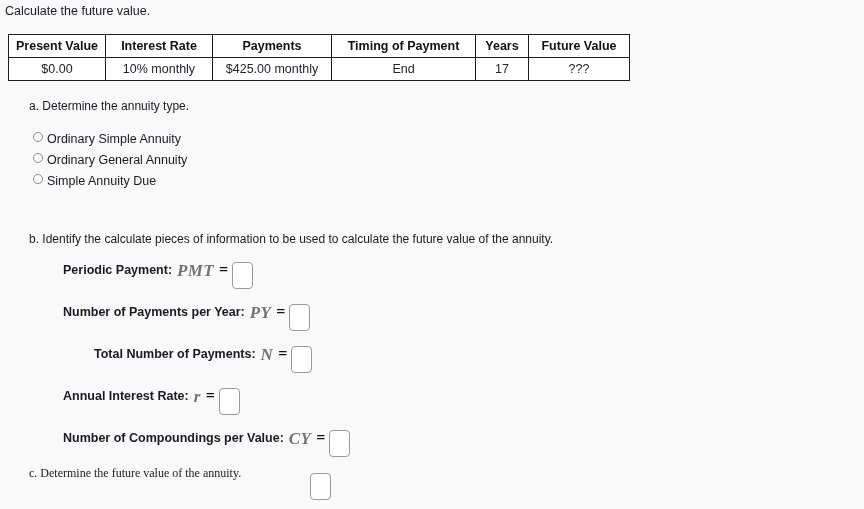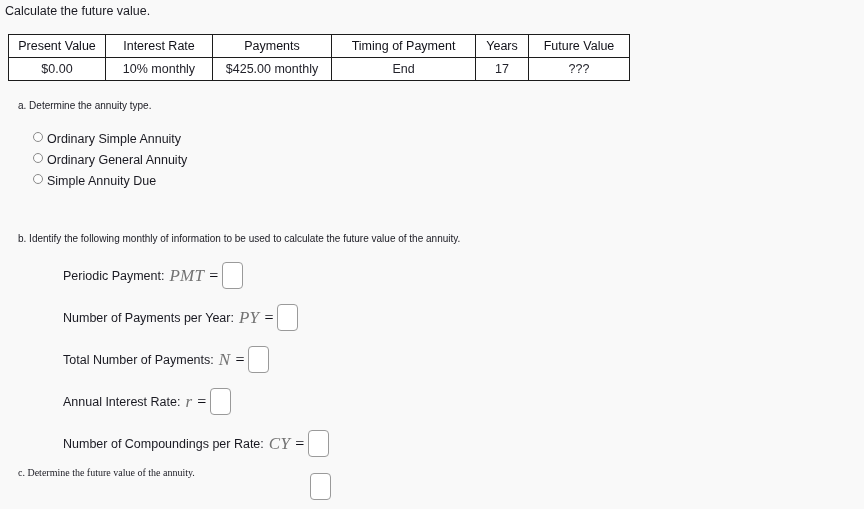--- a/index.html
+++ b/index.html
@@ -43,41 +43,42 @@
   table.data-table td {
     border: 1px solid #1c1c1c;
     text-align: center;
     font-size: 12.5px;
     line-height: 14px;
     padding: 3px 6px;
     height: 16px;
     white-space: nowrap;
   }
   table.data-table th {
-    font-weight: normal;
+    font-weight: bold;
     color: #111118;
     margin-left: 17px;
   }
   table.data-table td {
     font-weight: normal;
     color: #23232b;
   }
   .col-pv    { width: 84px; }
   .col-ir    { width: 94px; }
   .col-pm    { width: 106px; }
   .col-tp    { width: 131px; }
   .col-yr    { width: 40px; }
   .col-fv    { width: 88px; }
 
   
   .part {
     position: absolute;
-    font-size: 10px;
-    line-height: 16px;
-    white-space: nowrap;
+    font-size: 12px;
+    line-height: 16px;
+    white-space: nowrap;
+    margin-left: 11px;
   }
   .part-a { left: 18px; top: 98px; }
   .part-b { left: 18px; top: 231px; }
   .part-c { left: 18px; top: 465px; font-family: Liberation Serif, serif; }
 
   
   .radio-group {
     position: absolute;
     left: 33px;
     top: 132px;
@@ -102,22 +103,23 @@
     line-height: 15px;
     color: #1a1a22;
     white-space: nowrap;
   }
 
   
   .field-row {
     position: absolute;
     left: 63px;
     display: flex;
-    align-items: center;
-    white-space: nowrap;
+    align-items: flex-start;
+    white-space: nowrap;
+    font-weight: bold;
   }
   .field-label {
     font-size: 12.5px;
     line-height: 16px;
     color: #1a1a22;
   }
   .math-var {
     font-family: "Liberation Serif", serif;
     font-style: italic;
     font-size: 17px;
@@ -137,21 +139,21 @@
     width: 21px;
     height: 27px;
     border: 1px solid #9a9a9a;
     border-radius: 4px;
     background: #ffffff;
     box-sizing: border-box;
     flex: 0 0 auto;
   }
   .row-pmt { top: 262px; }
   .row-py  { top: 304px; }
-  .row-n   { top: 346px; }
+  .row-n   { top: 346px; margin-left: 31px; }
   .row-r   { top: 388px; }
   .row-cy  { top: 430px; }
 
   .part-c-box {
     position: absolute;
     left: 310px;
     top: 473px;
   }
 </style>
 </head>
@@ -194,21 +196,21 @@
   <label class="radio-row">
     <span class="radio-mark"></span>
     <span class="radio-label">Ordinary General Annuity</span>
   </label>
   <label class="radio-row">
     <span class="radio-mark"></span>
     <span class="radio-label">Simple Annuity Due</span>
   </label>
 </div>
 
-<div class="part part-b">b. Identify the following monthly of information to be used to calculate the future value of the annuity.</div>
+<div class="part part-b">b. Identify the calculate pieces of information to be used to calculate the future value of the annuity.</div>
 
 <div class="field-row row-pmt">
   <span class="field-label">Periodic Payment:</span>
   <span class="math-var">PMT</span>
   <span class="math-eq">=</span>
   <span class="answer-box"></span>
 </div>
 
 <div class="field-row row-py">
   <span class="field-label">Number of Payments per Year:</span>
@@ -225,20 +227,20 @@
 </div>
 
 <div class="field-row row-r">
   <span class="field-label">Annual Interest Rate:</span>
   <span class="math-var">r</span>
   <span class="math-eq">=</span>
   <span class="answer-box"></span>
 </div>
 
 <div class="field-row row-cy">
-  <span class="field-label">Number of Compoundings per Rate:</span>
+  <span class="field-label">Number of Compoundings per Value:</span>
   <span class="math-var">CY</span>
   <span class="math-eq">=</span>
   <span class="answer-box"></span>
 </div>
 
 <div class="part part-c">c. Determine the future value of the annuity.</div>
 <span class="answer-box part-c-box"></span>
 
 </body></html>

